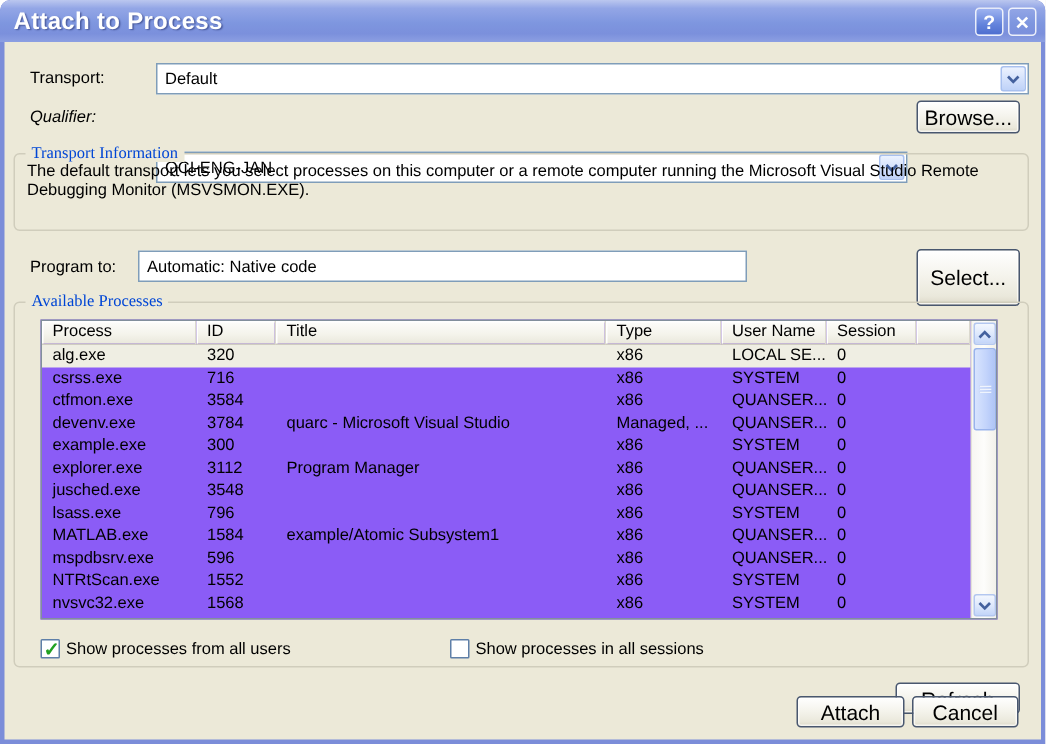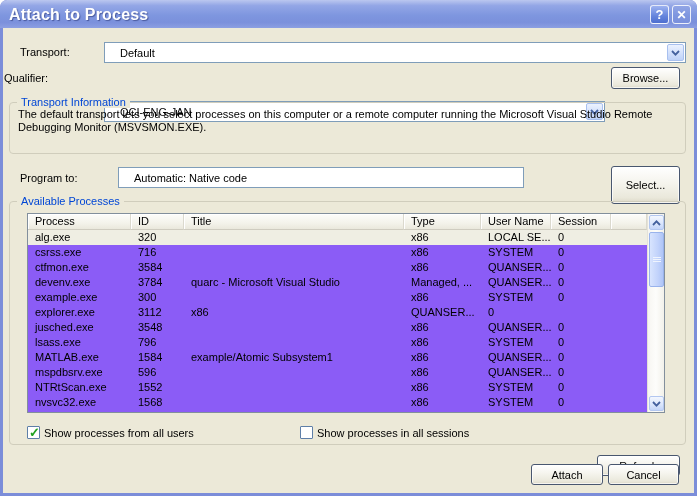--- a/index.html
+++ b/index.html
@@ -25,41 +25,41 @@
     display:flex; align-items:center; justify-content:center; font-size:13px; cursor:default;
   }
   .tb-help { left:650px; background:linear-gradient(180deg,#9DB2F0 0%,#6484DC 60%,#4E6ECF 100%); }
   .tb-close { left:672px; background:linear-gradient(180deg,#F0A38C 0%,#DD6räck 0%,#DD6B4E 55%,#C84A2E 100%); font-size:12px; }
   .body-bg { position:absolute; left:3px; top:28px; width:691px; height:465px; background:#ECE9D8; }
 
   .lbl { position:absolute; color:#000; }
 
   .edit, .combo {
     position:absolute; background:#fff; border:1px solid #7F9DB9; height:21px;
-    display:flex; align-items:center; padding-left:15px; overflow:hidden; white-space:nowrap;
+    display:flex; align-items:center; padding-left:5px; overflow:hidden; white-space:nowrap;
   }
   .combo .combo-val { flex:1; }
   .combo-arrow {
     width:17px; height:17px; margin-right:1px; border-radius:2px; flex:0 0 17px;
     background:linear-gradient(180deg,#ECF2FE 0%,#D5E2FC 50%,#BFD2F8 100%);
     border:1px solid #A8C0EF; display:flex; align-items:center; justify-content:center;
   }
   .xp-btn {
     position:absolute; border:1px solid #49576F; border-radius:3px;
     background:linear-gradient(180deg,#FFFFFF 0%,#F5F4ED 45%,#EAE8DB 85%,#DCD8C8 100%);
-    font-family:"Liberation Sans",sans-serif; font-size:11px; color:#000;
+    font-family:"Liberation Sans",sans-serif; font-size:14px; color:#000;
     display:flex; align-items:center; justify-content:center; cursor:default;
     box-shadow:inset 0 0 0 1px rgba(255,255,255,.7);
   }
   .groupbox {
     position:absolute; border:1px solid #D0CDBC; border-radius:4px;
   }
   .group-caption {
     position:absolute; top:-7px; left:7px; background:#ECE9D8; padding:0 4px;
-    color:#0046D5; white-space:nowrap;
+    color:#0046D5; white-space:nowrap;font-family:Liberation Serif, serif;
   }
   .info-text { position:absolute; line-height:13px; color:#000; }
 
   .listview {
     position:absolute; left:27px; top:213px; width:638px; height:200px;
     background:#8b5cf6; border:1px solid #828F9C; overflow:hidden;
   }
   .lv-header { display:grid; grid-template-columns:103px 53px 220px 77px 70px 60px 1fr; width:619px; }
   .lv-header .hcell {
     height:16px; line-height:15px; padding-left:7px;
@@ -122,38 +122,38 @@
   <span class="lbl" style="left:20px; top:46px;">Transport:</span>
   <div class="combo" style="left:104px; top:42px; width:582px;">
     <span class="combo-val">Default</span>
     <span class="combo-arrow">
       <svg width="9" height="6" viewBox="0 0 9 6">
           <path d="M1 1 L4.5 4.6 L8 1" fill="none" stroke="#44619E" stroke-width="1.8"></path>
         </svg>
     </span>
   </div>
 
-  <span class="lbl" style="left:4px; top:72px;">Qualifier:</span>
+  <span class="lbl" style="left:20px; top:72px;font-style:italic;">Qualifier:</span>
   <div class="combo" style="left:104px; top:68px; width:501px;margin-top:33px;">
     <span class="combo-val">QCI-ENG-JAN</span>
     <span class="combo-arrow">
       <svg width="9" height="6" viewBox="0 0 9 6">
           <path d="M1 1 L4.5 4.6 L8 1" fill="none" stroke="#44619E" stroke-width="1.8"></path>
         </svg>
     </span>
   </div>
   <button class="xp-btn" style="left:611px; top:67px; width:69px; height:22px;">Browse...</button>
 
   <div class="groupbox" style="left:9px; top:102px; width:677px; height:52px;">
     <span class="group-caption">Transport Information</span>
   </div>
   <div class="info-text" style="left:18px; top:108px; width:656px;">The default transport lets you select processes on this computer or a remote computer running the Microsoft Visual Studio Remote Debugging Monitor (MSVSMON.EXE).</div>
 
   <span class="lbl" style="left:20px; top:172px;">Program to:</span>
-  <div class="edit" style="left:118px; top:167px; width:406px;">
+  <div class="edit" style="left:92px; top:167px; width:406px;">
     <span>Automatic: Native code</span>
   </div>
   <button class="xp-btn" style="left:611px; top:166px; width:69px; height:38px;">Select...</button>
 
   <div class="groupbox" style="left:9px; top:201px; width:677px; height:244px;">
     <span class="group-caption">Available Processes</span>
   </div>
 
   <div class="listview">
     <div class="lv-header">
@@ -212,20 +212,21 @@
     <span class="cell"></span>
     <span class="cell">x86</span>
     <span class="cell">SYSTEM</span>
     <span class="cell">0</span>
     <span class="cell"></span>
   </div>
 
   <div class="lv-row">
     <span class="cell">explorer.exe</span>
     <span class="cell">3112</span>
+    <span class="cell">Program Manager</span>
     <span class="cell">x86</span>
     <span class="cell">QUANSER...</span>
     <span class="cell">0</span>
     <span class="cell"></span>
   </div>
 
   <div class="lv-row">
     <span class="cell">jusched.exe</span>
     <span class="cell">3548</span>
     <span class="cell"></span>

